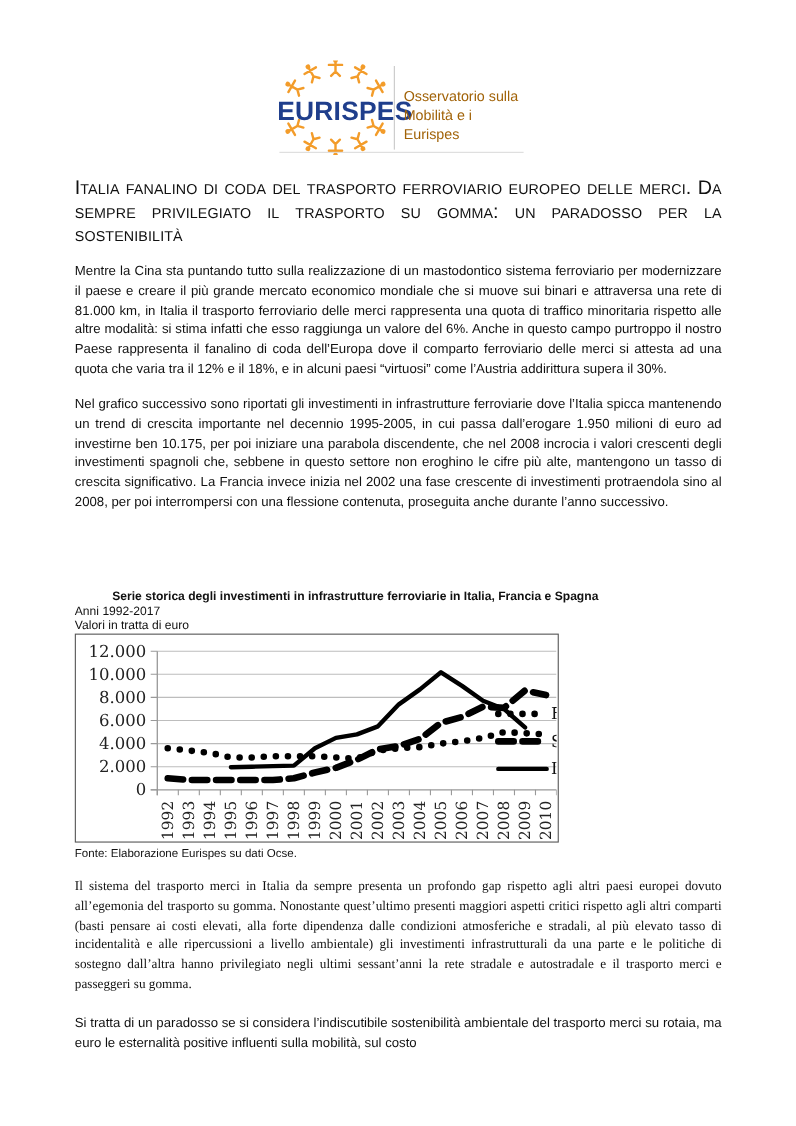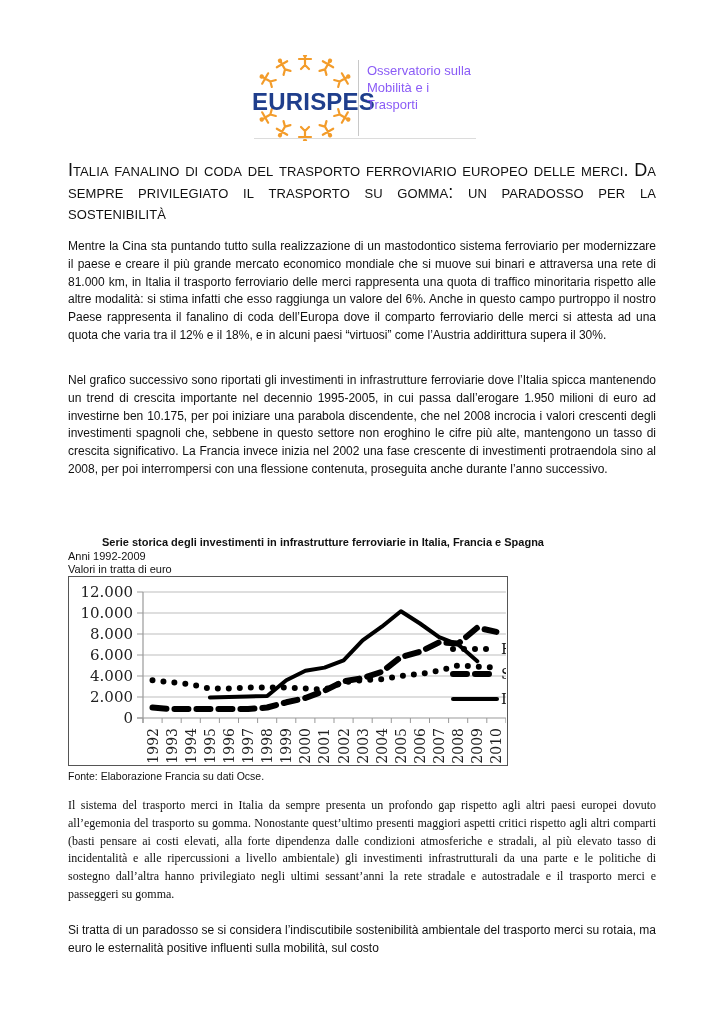--- a/index.html
+++ b/index.html
@@ -2,26 +2,26 @@
 <html><head>
 <meta charset="utf-8">
 <style>
   html, body { margin: 0; padding: 0; background: #ffffff; }
   body { width: 724px; height: 1024px; position: relative; overflow: hidden; font-family: "Liberation Sans", sans-serif; color: #111; }
   .logo { position: absolute; left: 252px; top: 55px; width: 226px; height: 86px; }
   .logo-left { position: absolute; left: 0; top: 0; width: 106px; height: 86px; }
   .logo-word { position: absolute; left: 0; top: 33px; width: 106px; text-align: center; font-family: "Liberation Sans", sans-serif; font-weight: bold; font-size: 24px; color: #1f3e8c; letter-spacing: 0.2px; }
   .logo-sep { position: absolute; left: 106px; top: 5px; width: 1px; height: 76px; background: #c8c8c8; }
   .logo-bottom { position: absolute; left: 2px; top: 83px; width: 222px; height: 1px; background: #dcdcdc; }
-  .logo-text { position: absolute; left: 115px; top: 7px; font-size: 13px; line-height: 17px; color: #8b5cf6; }
+  .logo-text { position: absolute; left: 115px; top: 24px; font-size: 13px; line-height: 17px; color: #a16207; }
   .title { position: absolute; left: 68px; top: 160px; width: 588px; font-size: 18px; line-height: 21.5px; text-align: justify; text-align-last: left; }
   .title .sc { font-variant: small-caps; letter-spacing: 0.1px; }
   .para { position: absolute; left: 68px; width: 588px; font-size: 12px; line-height: 17.8px; text-align: justify; margin: 0; }
   .p1 { top: 238px; }
-  .p2 { top: 372px; }
+  .p2 { top: 359px; }
   .p3 { top: 797px; font-family: Liberation Serif, serif; }
   .p4 { top: 922px; }
   .cap-title { position: absolute; left: 68px; top: 536px; font-size: 11px; font-weight: bold; margin-left: 34px; }
   .cap-sub { position: absolute; left: 68px; font-size: 11px; }
   .cap-sub.a { top: 550px; }
   .cap-sub.b { top: 563px; }
   .chart-frame { position: absolute; left: 68px; top: 576px; width: 440px; height: 190px; border: 1.5px solid #555; box-sizing: border-box; }
   .chart-svg { position: absolute; left: 0; top: 0; }
   .fonte { position: absolute; left: 68px; top: 770px; font-size: 10.5px; }
   .ylab { font-family: "DejaVu Serif", serif; font-size: 15px; fill: #222; }
@@ -73,32 +73,32 @@
         <g transform="translate(30.99999999999998,10.957060059975781) rotate(330)">
           <circle cx="0" cy="-6" r="2.2" fill="#f39c2a"></circle>
           <path d="M0,-4 L0,4 M-6,-2 L6,-2 M0,4 L-4,8 M0,4 L4,8" stroke="#f39c2a" stroke-width="2.2" stroke-linecap="round" fill="none"></path>
         </g>
       </svg>
     <div class="logo-word">EURISPES</div>
   </div>
   <div class="logo-sep"></div>
   <div class="logo-text">
     <div>Osservatorio sulla</div>
-    <div>Mobilità e i Trasporti</div>
+    <div>Mobilità e i Eurispes</div>
   </div>
   <div class="logo-bottom"></div>
 </div>
 
 <div class="title"><span>I</span><span class="sc">talia fanalino di coda del trasporto ferroviario europeo delle merci. </span><span>D</span><span class="sc">a sempre privilegiato il trasporto su gomma: un paradosso per la sostenibilità</span></div>
 
 <p class="para p1">Mentre la Cina sta puntando tutto sulla realizzazione di un mastodontico sistema ferroviario per modernizzare il paese e creare il più grande mercato economico mondiale che si muove sui binari e attraversa una rete di 81.000 km, in Italia il trasporto ferroviario delle merci rappresenta una quota di traffico minoritaria rispetto alle altre modalità: si stima infatti che esso raggiunga un valore del 6%. Anche in questo campo purtroppo il nostro Paese rappresenta il fanalino di coda dell’Europa dove il comparto ferroviario delle merci si attesta ad una quota che varia tra il 12% e il 18%, e in alcuni paesi “virtuosi” come l’Austria addirittura supera il 30%.</p>
 <p class="para p2">Nel grafico successivo sono riportati gli investimenti in infrastrutture ferroviarie dove l’Italia spicca mantenendo un trend di crescita importante nel decennio 1995-2005, in cui passa dall’erogare 1.950 milioni di euro ad investirne ben 10.175, per poi iniziare una parabola discendente, che nel 2008 incrocia i valori crescenti degli investimenti spagnoli che, sebbene in questo settore non eroghino le cifre più alte, mantengono un tasso di crescita significativo. La Francia invece inizia nel 2002 una fase crescente di investimenti protraendola sino al 2008, per poi interrompersi con una flessione contenuta, proseguita anche durante l’anno successivo.</p>
 
 <div class="cap-title">Serie storica degli investimenti in infrastrutture ferroviarie in Italia, Francia e Spagna</div>
-<div class="cap-sub a">Anni 1992-2009</div>
+<div class="cap-sub a">Anni 1992-2017</div>
 <div class="cap-sub b">Valori in tratta di euro</div>
 
 <div class="chart-frame">
   <svg class="chart-svg" id="chart" width="437" height="187">
     <g id="grid">
         <line x1="74" x2="436.90000000000003" y1="120" y2="120" stroke="#bdbdbd" stroke-width="1"></line>
         <line x1="74" x2="436.90000000000003" y1="99" y2="99" stroke="#bdbdbd" stroke-width="1"></line>
         <line x1="74" x2="436.90000000000003" y1="78" y2="78" stroke="#bdbdbd" stroke-width="1"></line>
         <line x1="74" x2="436.90000000000003" y1="57" y2="57" stroke="#bdbdbd" stroke-width="1"></line>
         <line x1="74" x2="436.90000000000003" y1="36" y2="36" stroke="#bdbdbd" stroke-width="1"></line>
@@ -225,16 +225,16 @@
         <line x1="384" x2="428" y1="72" y2="72" stroke="#000" stroke-dasharray="0 11" stroke-width="6" stroke-linecap="round"></line>
         <text x="432" y="77" class="leglab">Francia</text>
         <line x1="384" x2="428" y1="97" y2="97" stroke="#000" stroke-dasharray="14 8" stroke-width="6" stroke-linecap="round"></line>
         <text x="432" y="102" class="leglab">Spagna</text>
         <line x1="384" x2="428" y1="122" y2="122" stroke="#000" stroke-width="4" stroke-linecap="round"></line>
         <text x="432" y="127" class="leglab">Italia</text>
       </g>
   </svg>
 </div>
 
-<div class="fonte">Fonte: Elaborazione Francia su dati Ocse.</div>
+<div class="fonte">Fonte: Elaborazione Eurispes su dati Ocse.</div>
 
 <p class="para p3">Il sistema del trasporto merci in Italia da sempre presenta un profondo gap rispetto agli altri paesi europei dovuto all’egemonia del trasporto su gomma. Nonostante quest’ultimo presenti maggiori aspetti critici rispetto agli altri comparti (basti pensare ai costi elevati, alla forte dipendenza dalle condizioni atmosferiche e stradali, al più elevato tasso di incidentalità e alle ripercussioni a livello ambientale) gli investimenti infrastrutturali da una parte e le politiche di sostegno dall’altra hanno privilegiato negli ultimi sessant’anni la rete stradale e autostradale e il trasporto merci e passeggeri su gomma.</p>
 <p class="para p4">Si tratta di un paradosso se si considera l’indiscutibile sostenibilità ambientale del trasporto merci su rotaia, ma euro le esternalità positive influenti sulla mobilità, sul costo</p>
 
 </body></html>

